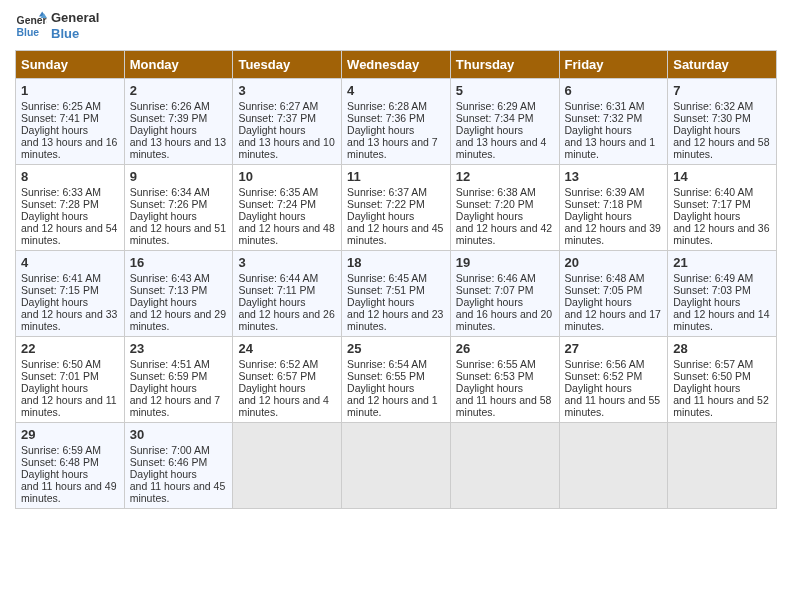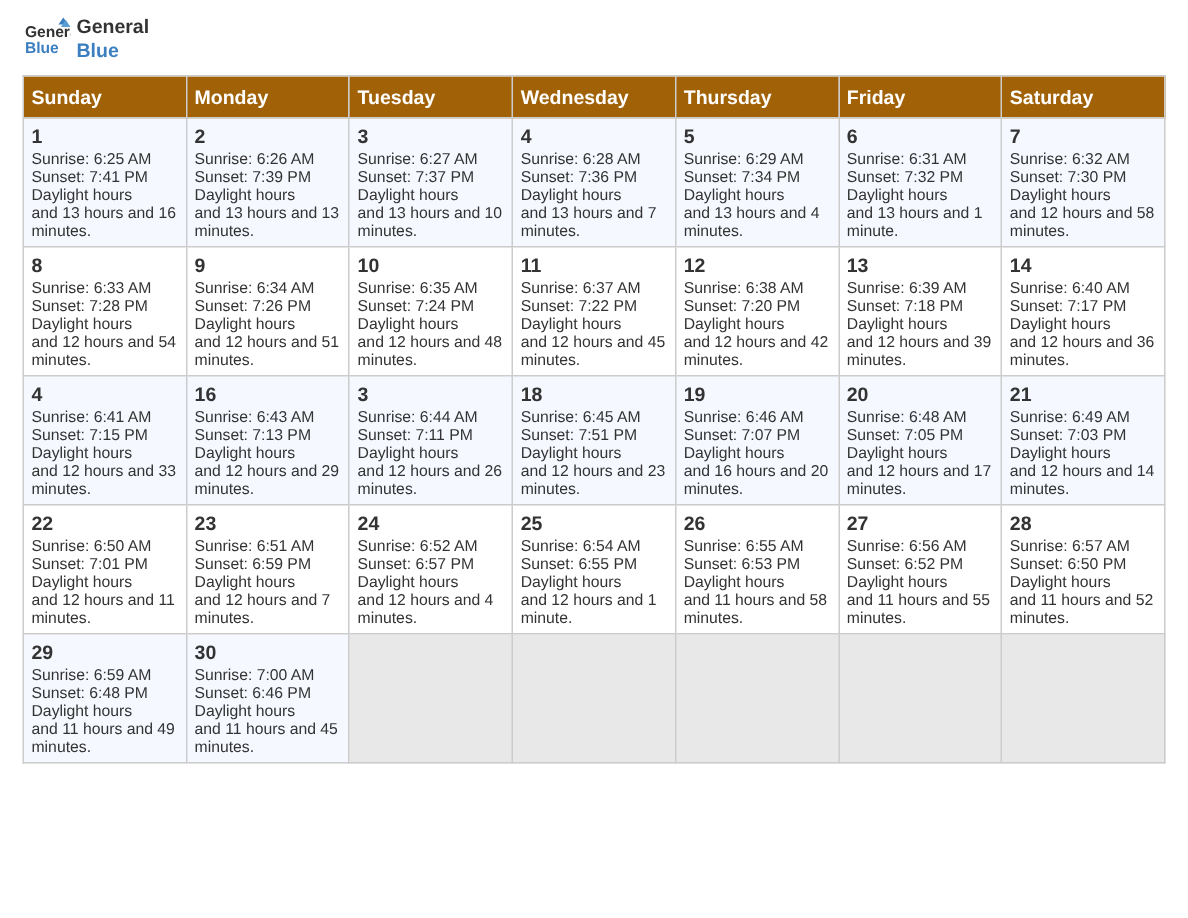--- a/index.html
+++ b/index.html
@@ -270,21 +270,21 @@
       <tr>
         <td>
         <span class="day-num">22</span>
         <span>Sunrise: 6:50 AM</span><br>
         <span>Sunset: 7:01 PM</span><br>
         <span>Daylight hours</span><br>
         <span>and 12 hours and 11 minutes.</span>
       </td>
         <td>
         <span class="day-num">23</span>
-        <span>Sunrise: 6:51 AM</span><br>
+        <span>Sunrise: 4:51 AM</span><br>
         <span>Sunset: 6:59 PM</span><br>
         <span>Daylight hours</span><br>
         <span>and 12 hours and 7 minutes.</span>
       </td>
         <td>
         <span class="day-num">24</span>
         <span>Sunrise: 6:52 AM</span><br>
         <span>Sunset: 6:57 PM</span><br>
         <span>Daylight hours</span><br>
         <span>and 12 hours and 4 minutes.</span>

